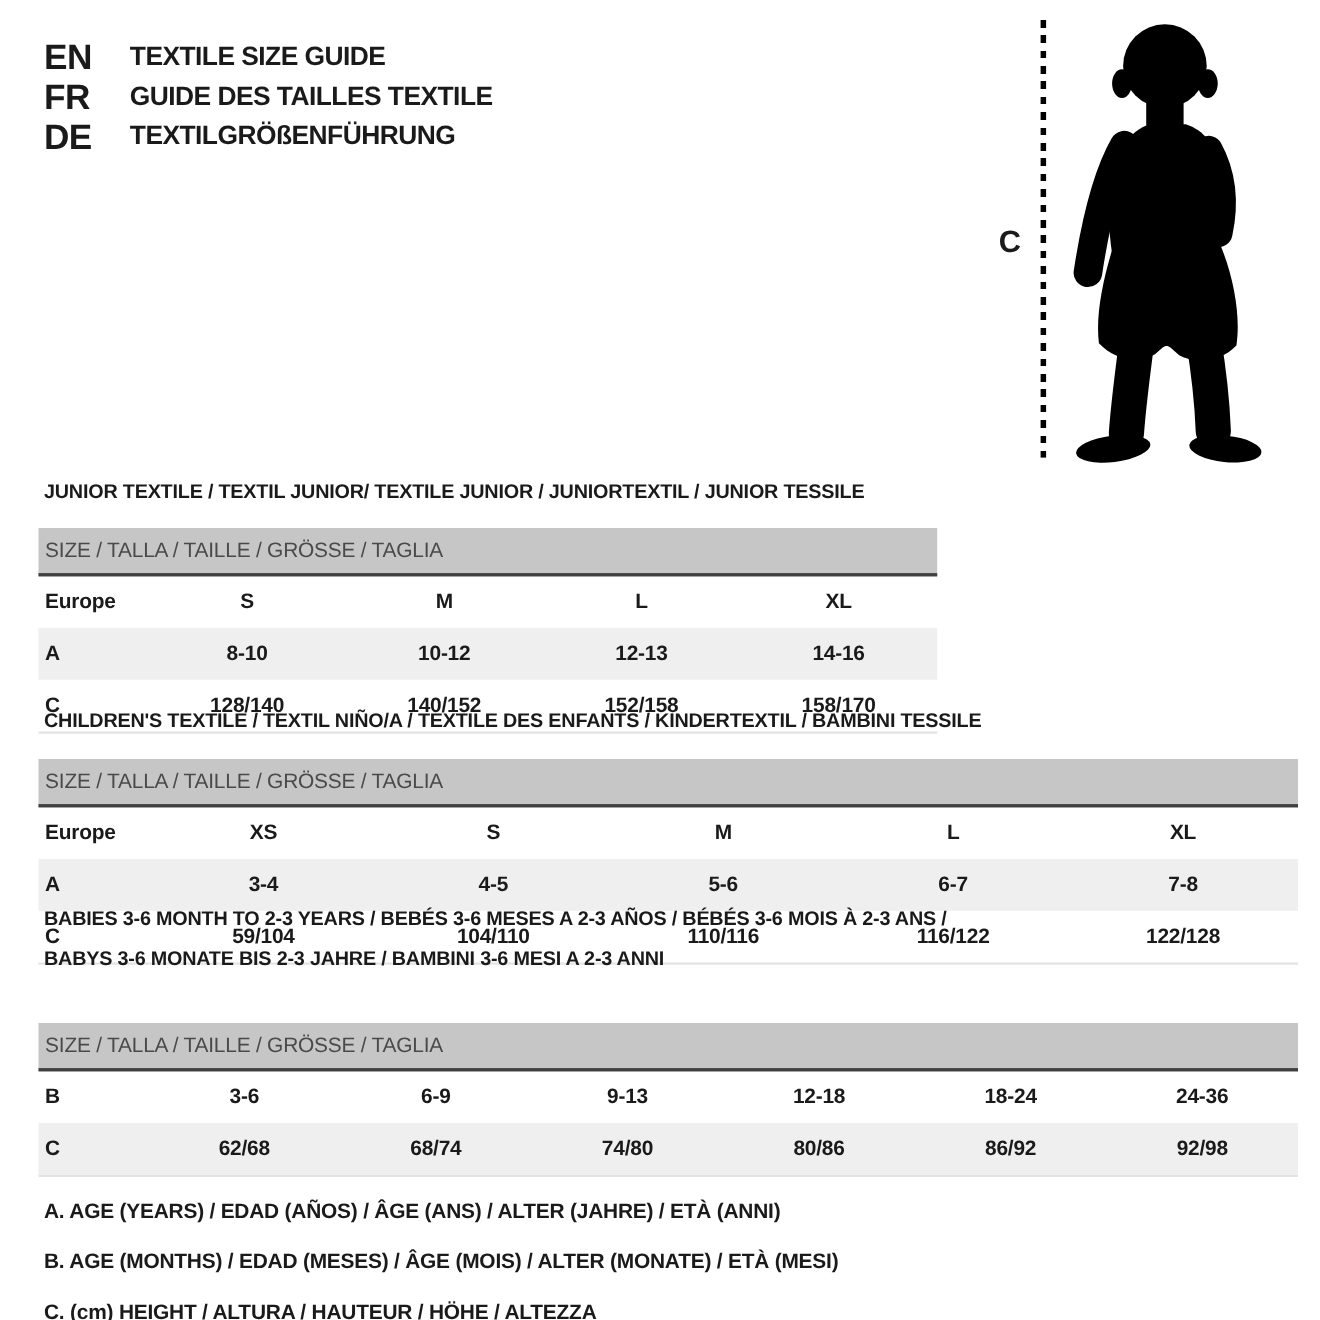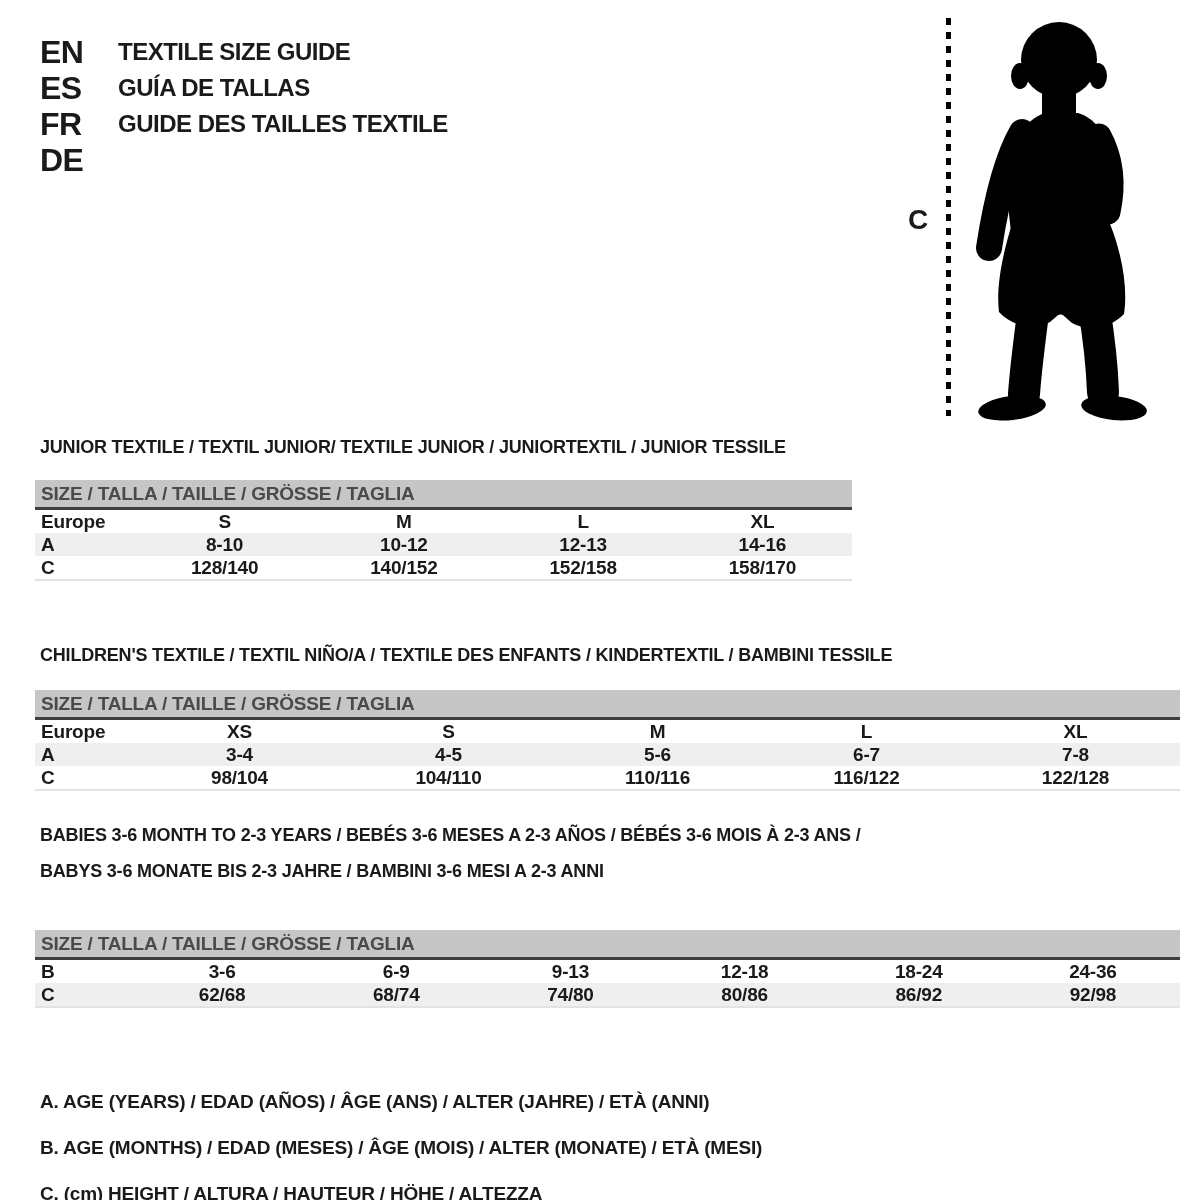--- a/index.html
+++ b/index.html
@@ -33,27 +33,27 @@
   }
   .measure-label{position:absolute;left:908px;top:204px;font-size:28px;font-weight:700;}
   .figure-svg{position:absolute;left:962px;top:16px;}
   
   .section-title{
     position:absolute;left:40px;font-size:18px;font-weight:700;
     letter-spacing:-0.2px;line-height:36px;white-space:pre-line;
   }
   .size-table{position:absolute;left:35px;}
   .st-header{
-    height:30px;display:flex;align-items:center;padding-left:6px;
+    height:44px;display:flex;align-items:center;padding-left:6px;
     background:var(--table-header-bg);
     border-bottom:3px solid var(--table-header-border);
-    font-size:19px;font-weight:700;color:var(--table-header-text);
+    font-size:19px;font-weight:400;color:var(--table-header-text);
     letter-spacing:-0.2px;
   }
-  .st-row{display:flex;height:23px;align-items:center;font-size:19px;font-weight:700;letter-spacing:-0.2px;}
+  .st-row{display:flex;height:47px;align-items:center;font-size:19px;font-weight:700;letter-spacing:-0.2px;}
   .st-row.shaded{background:var(--row-shaded-bg);}
   .st-label{width:100px;padding-left:6px;text-align:left;flex:0 0 auto;}
   .st-cell{flex:1;text-align:center;}
   .size-table{border-bottom:2px solid var(--table-bottom-border);}
   #junior-table{top:480px;width:817px;}
   #children-table{top:690px;width:1145px;}
   #babies-table{top:930px;width:1145px;}
   #junior-title{top:429px;}
   #children-title{top:637px;}
   #babies-title{top:817px;}
@@ -63,29 +63,26 @@
 </style>
 </head>
 <body>
 
 <div class="lang-block">
   <div class="lang-row">
     <span class="lang-code">EN</span>
     <span class="lang-title">TEXTILE SIZE GUIDE</span>
   </div>
   <div class="lang-row">
-    <span class="lang-code">ES</span>
-    <span class="lang-title">GUÍA DE TALLAS</span>
-  </div>
-  <div class="lang-row">
     <span class="lang-code">FR</span>
     <span class="lang-title">GUIDE DES TAILLES TEXTILE</span>
   </div>
   <div class="lang-row">
     <span class="lang-code">DE</span>
+    <span class="lang-title">TEXTILGRÖßENFÜHRUNG</span>
   </div>
 </div>
 
 <span class="measure-label">C</span>
 <div class="measure-line"></div>
 <svg class="figure-svg" viewBox="0 0 185 405" width="185" height="405" aria-hidden="true">
   <g fill="#000000" stroke="none">
     <circle cx="97" cy="44" r="38"></circle>
     <ellipse cx="58" cy="60" rx="9" ry="13"></ellipse>
     <ellipse cx="136" cy="60" rx="9" ry="13"></ellipse>
@@ -141,21 +138,21 @@
   <div class="st-row shaded">
     <span class="st-label">A</span>
     <span class="st-cell">3-4</span>
     <span class="st-cell">4-5</span>
     <span class="st-cell">5-6</span>
     <span class="st-cell">6-7</span>
     <span class="st-cell">7-8</span>
   </div>
   <div class="st-row">
     <span class="st-label">C</span>
-    <span class="st-cell">98/104</span>
+    <span class="st-cell">59/104</span>
     <span class="st-cell">104/110</span>
     <span class="st-cell">110/116</span>
     <span class="st-cell">116/122</span>
     <span class="st-cell">122/128</span>
   </div>
 </div>
 
 <div id="babies-title" class="section-title">BABIES 3-6 MONTH TO 2-3 YEARS / BEBÉS 3-6 MESES A 2-3 AÑOS / BÉBÉS 3-6 MOIS À 2-3 ANS /
 BABYS 3-6 MONATE BIS 2-3 JAHRE / BAMBINI 3-6 MESI A 2-3 ANNI</div>
 <div id="babies-table" class="size-table">

